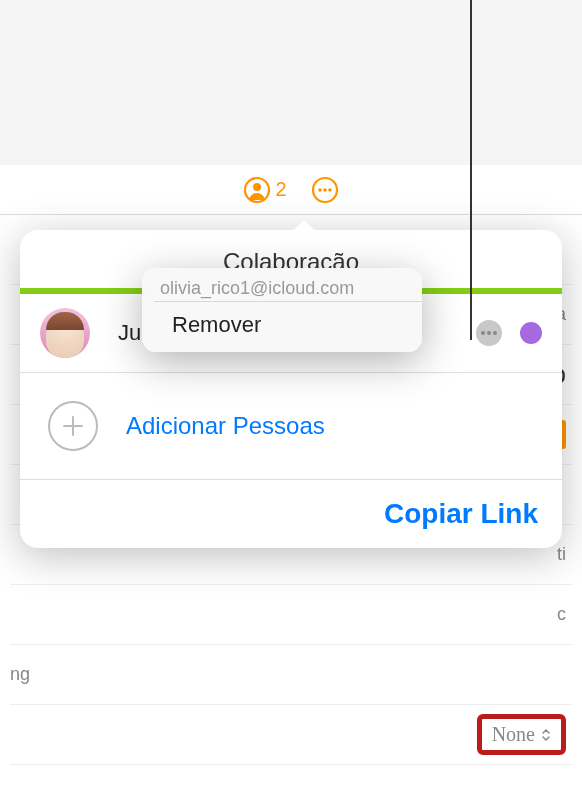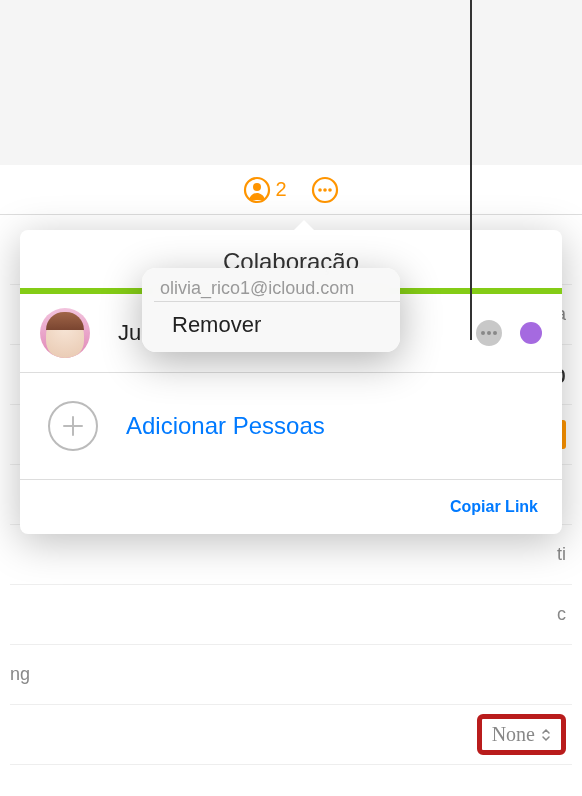--- a/index.html
+++ b/index.html
@@ -32,21 +32,21 @@
       cursor: pointer;
     }
     .toolbar-icon svg { display: block; }
     .toolbar-count { font-size: 20px; color: #ff9500; }
     .popover {
       position: absolute;
       top: 230px;
       left: 20px;
       width: 542px;
       background: #fff;
-      border-radius: 8px;
+      border-radius: 18px;
       box-shadow: 0 8px 40px rgba(0,0,0,0.25);
       z-index: 10;
     }
     .popover::before {
       content: "";
       position: absolute;
       top: -10px;
       left: 272px;
       width: 0;
       height: 0;
@@ -145,30 +145,30 @@
       font-size: 24px;
       color: #007aff;
     }
     .footer {
       border-top: 1px solid #ddd;
       padding: 18px 24px;
       display: flex;
       justify-content: flex-end;
     }
     .copy-link {
-      font-size: 16px;
+      font-size: 28px;
       color: #007aff;
       font-weight: 600;
       cursor: pointer;
     }
     .context-menu {
       position: absolute;
       top: 268px;
       left: 142px;
-      width: 258px;
+      width: 280px;
       background: rgba(248,248,248,0.98);
       border-radius: 14px;
       box-shadow: 0 10px 40px rgba(0,0,0,0.3);
       z-index: 30;
       overflow: hidden;
       backdrop-filter: blur(10px);
     }
     .context-email {
       padding: 10px 18px 2px;
       font-size: 18px;

